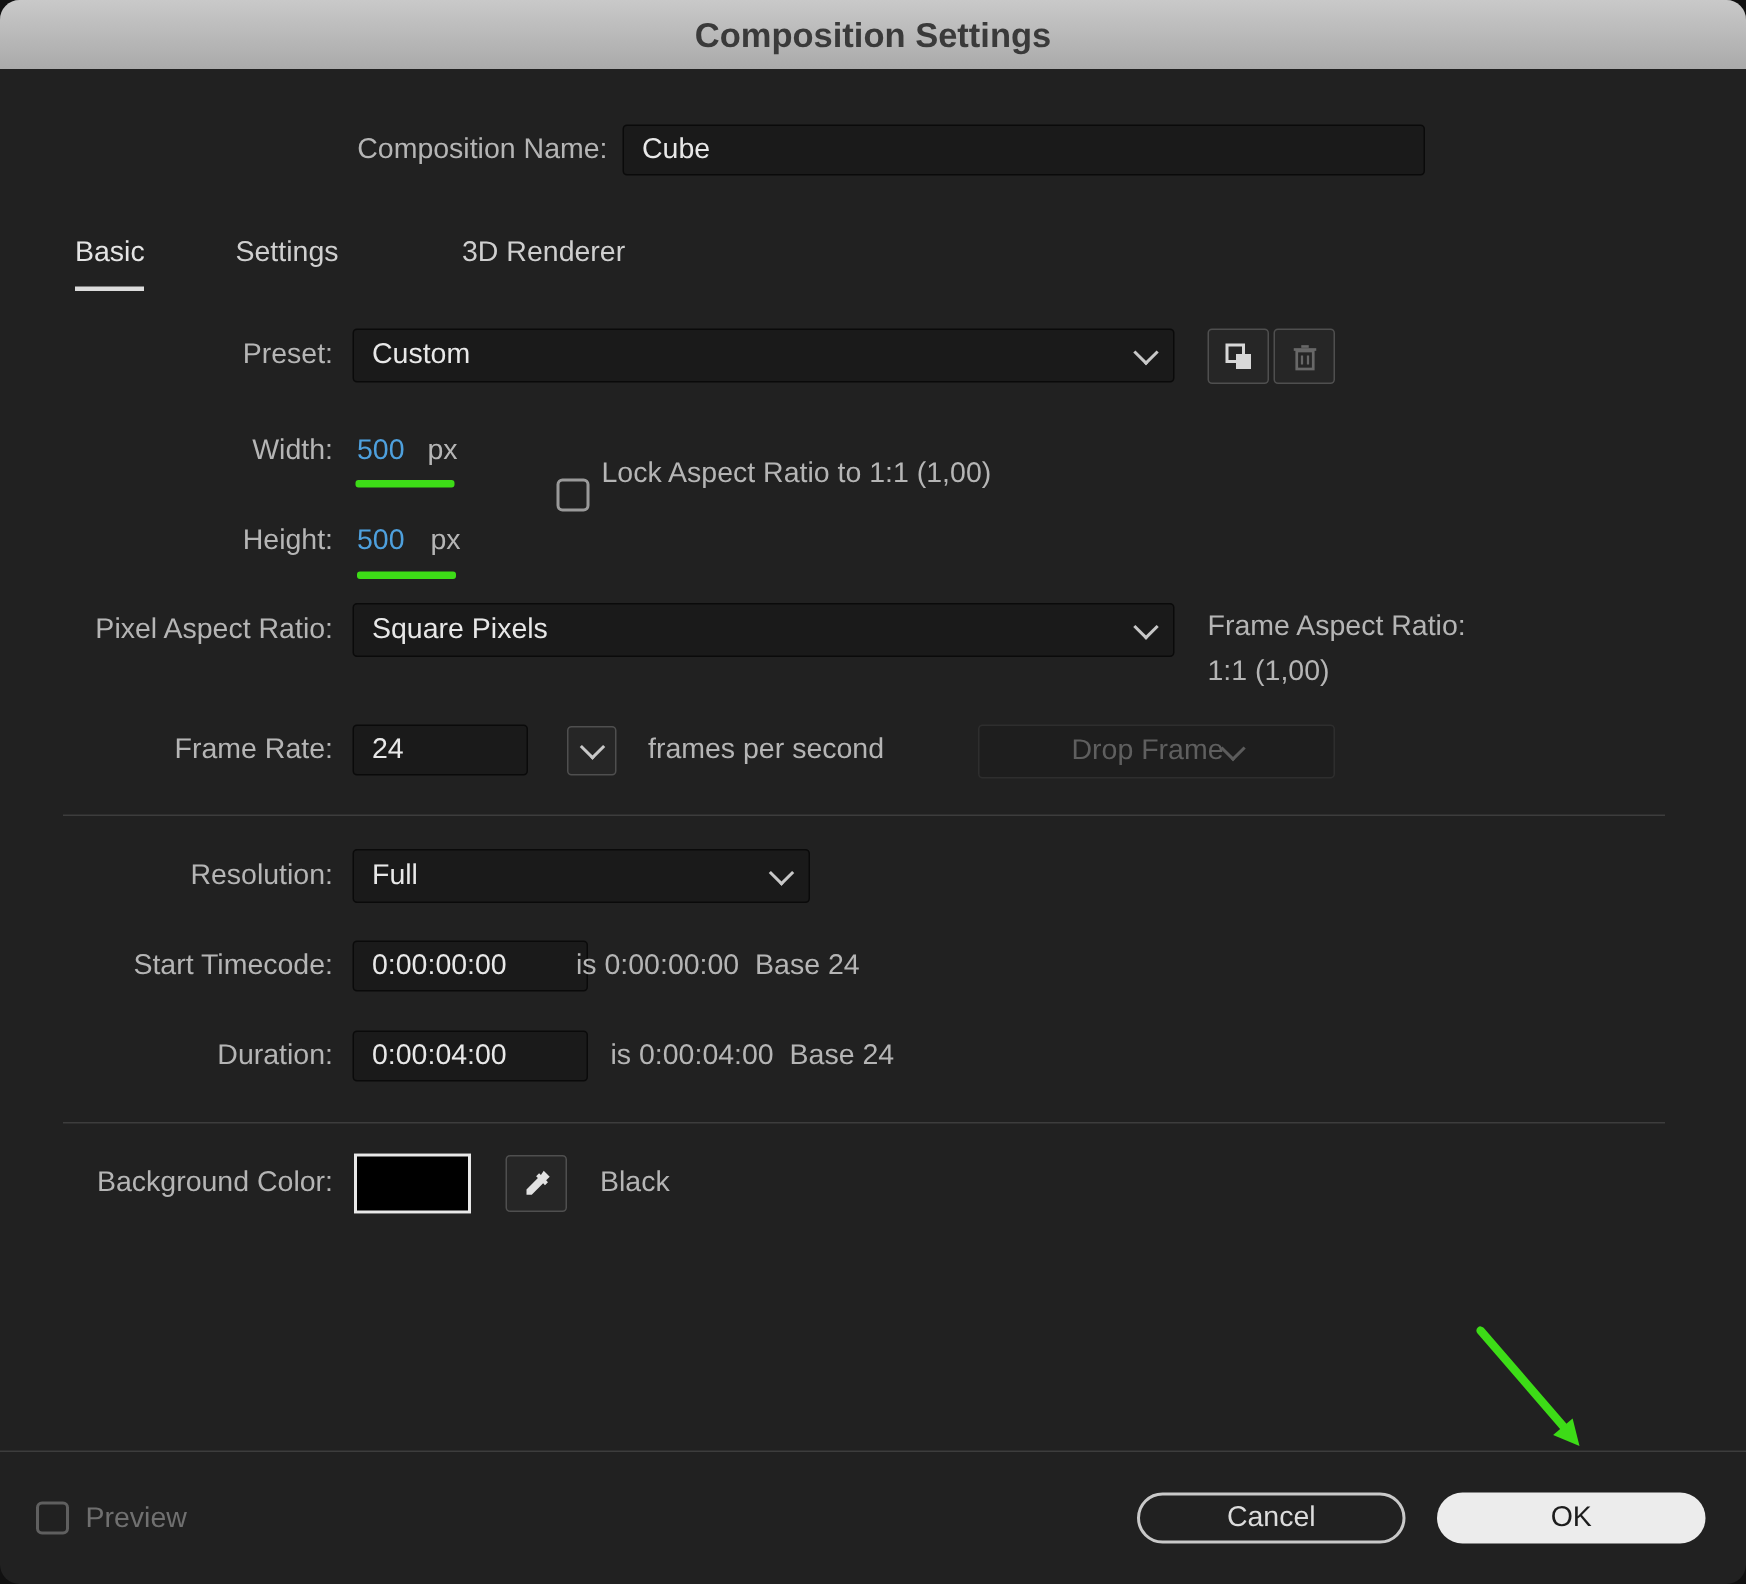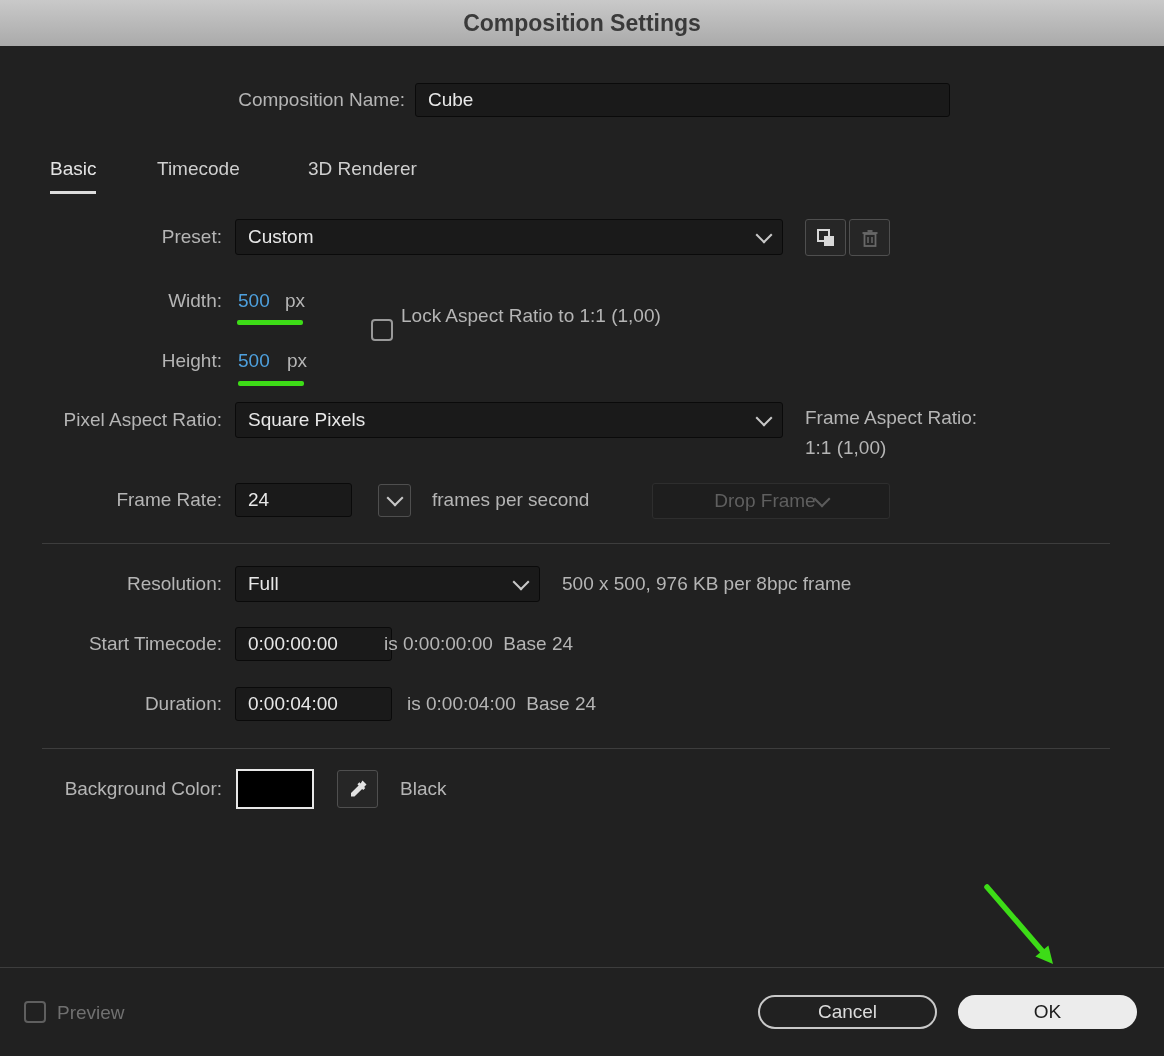--- a/index.html
+++ b/index.html
@@ -1,19 +1,20 @@
 <!DOCTYPE html>
 <html><head>
 <meta charset="utf-8">
 <style>
   html,body{margin:0;padding:0;background:#111;}
   .dialog{
     position:relative;width:1164px;height:1056px;background:#212121;
     font-family:"Liberation Sans",sans-serif;color:#b5b5b5;overflow:hidden;
     margin:0 auto;
+    border-radius:13px;
   }
   .abs{position:absolute;}
   .titlebar{
     position:absolute;left:0;top:0;width:1164px;height:46px;
     background:linear-gradient(#c9c9c9,#aaaaaa);
     display:flex;align-items:center;justify-content:center;
   }
   .titlebar span{font-size:23px;font-weight:bold;color:#3a3a3a;}
   .lbl{font-size:19px;color:#b5b5b5;line-height:24px;height:24px;}
   .lbl.r{text-align:right;}
@@ -60,21 +61,21 @@
   <div class="titlebar">
     <span>Composition Settings</span>
   </div>
 
   <div class="lbl r abs" style="left:0;top:88px;width:405px;">Composition Name:</div>
   <div class="field abs" style="left:415px;top:83px;width:535px;height:34px;">
     <span>Cube</span>
   </div>
 
   <div class="tab active" style="left:50px;">Basic</div>
-  <div class="tab" style="left:157px;">Timecode</div>
+  <div class="tab" style="left:157px;">Settings</div>
   <div class="tab" style="left:308px;">3D Renderer</div>
 
   <div class="lbl r abs" style="left:0;top:225px;width:222px;">Preset:</div>
   <div class="field dropdown abs" style="left:235px;top:219px;width:548px;height:36px;">
     <span>Custom</span>
     <span class="chev"></span>
   </div>
   <div class="iconbtn abs" style="left:805px;top:219px;width:41px;height:37px;">
     <svg width="20" height="20" viewBox="0 0 20 20">
       <rect x="2" y="2" width="11" height="11" fill="none" stroke="#d8d8d8" stroke-width="2"></rect>
@@ -125,21 +126,20 @@
     <span class="chev dim"></span>
   </div>
 
   <div class="divider" style="left:42px;top:543px;width:1068px;"></div>
 
   <div class="lbl r abs" style="left:0;top:572px;width:222px;">Resolution:</div>
   <div class="field dropdown abs" style="left:235px;top:566px;width:305px;height:36px;">
     <span>Full</span>
     <span class="chev"></span>
   </div>
-  <div class="info abs" style="left:562px;top:572px;">500 x 500, 976 KB per 8bpc frame</div>
 
   <div class="lbl r abs" style="left:0;top:632px;width:222px;">Start Timecode:</div>
   <div class="field abs" style="left:235px;top:627px;width:157px;height:34px;">
     <span>0:00:00:00</span>
   </div>
   <div class="info abs" style="left:384px;top:632px;">is 0:00:00:00  Base 24</div>
 
   <div class="lbl r abs" style="left:0;top:692px;width:222px;">Duration:</div>
   <div class="field abs" style="left:235px;top:687px;width:157px;height:34px;">
     <span>0:00:04:00</span>

